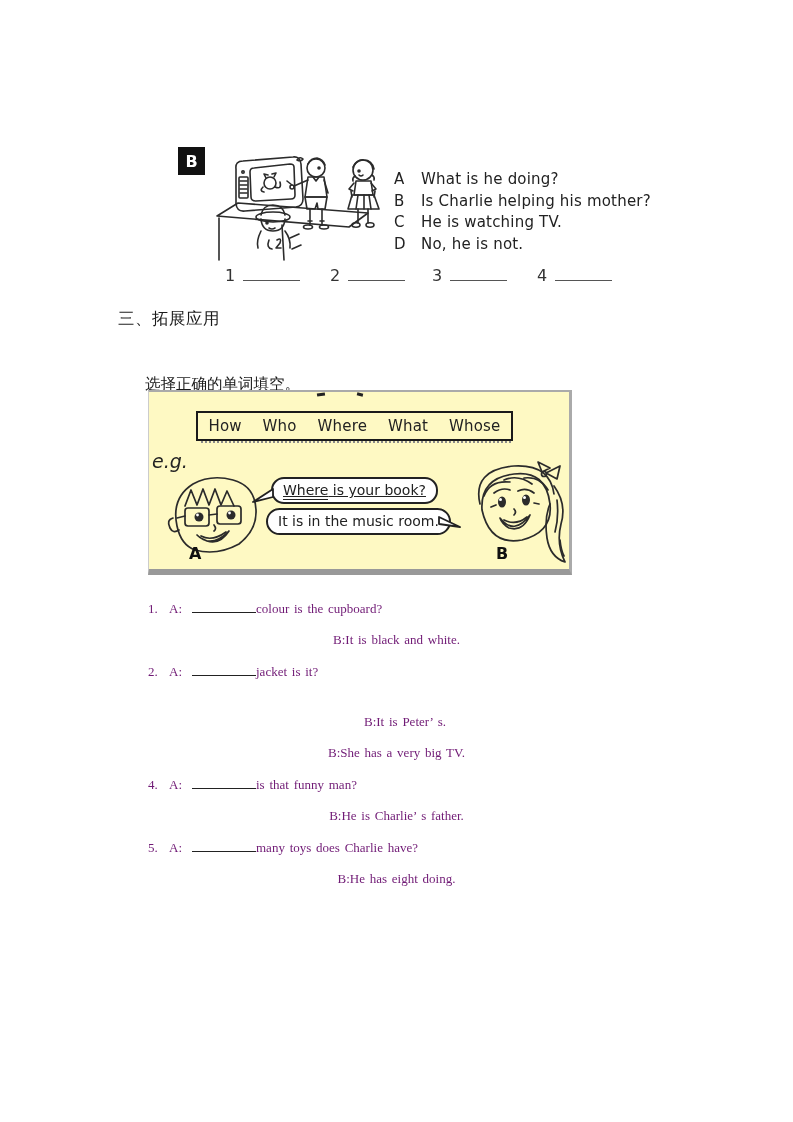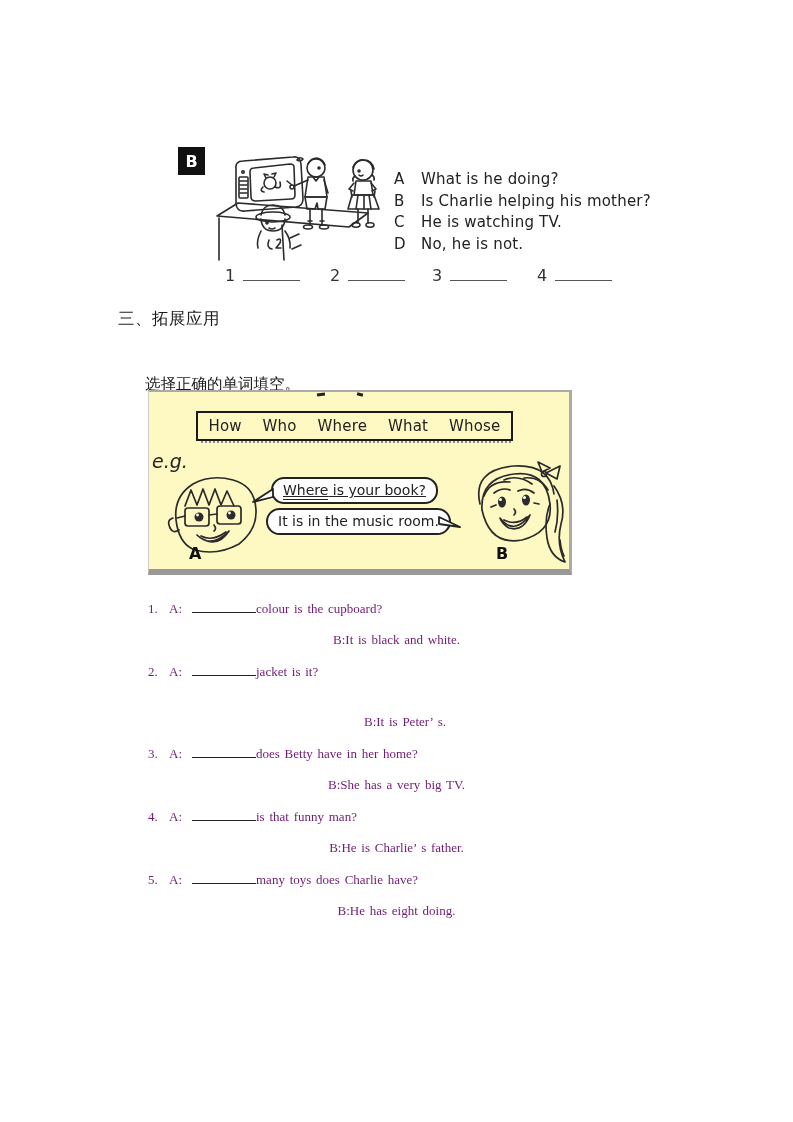--- a/index.html
+++ b/index.html
@@ -231,23 +231,20 @@
       </div>
       <div class="q-line b-line">B:It is black and white.</div>
     </div>
     <div class="q">
       <div class="q-line a-line">
         <span class="q-num">2.</span><span class="q-spk">A:</span><span class="q-blank"></span><span>jacket is it?</span>
       </div>
       <div class="q-line b-line">B:It is Peter’ s.</div>
     </div>
     <div class="q">
-      <div class="q-line a-line">
-        <span class="q-num">3.</span><span class="q-spk">A:</span><span class="q-blank"></span><span>does Betty have in her home?</span>
-      </div>
       <div class="q-line b-line">B:She has a very big TV.</div>
     </div>
     <div class="q">
       <div class="q-line a-line">
         <span class="q-num">4.</span><span class="q-spk">A:</span><span class="q-blank"></span><span>is that funny man?</span>
       </div>
       <div class="q-line b-line">B:He is Charlie’ s father.</div>
     </div>
     <div class="q">
       <div class="q-line a-line">

